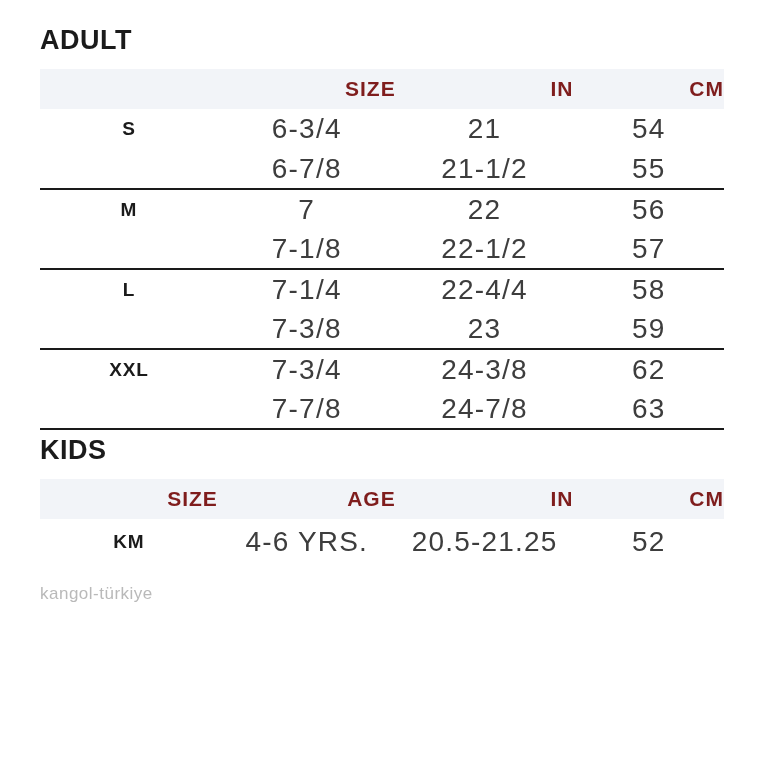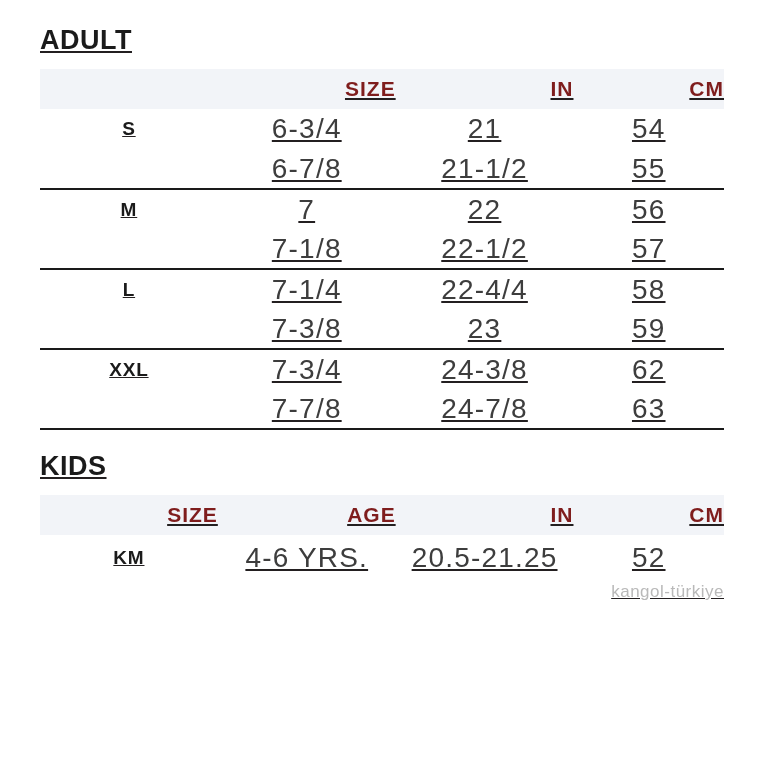--- a/index.html
+++ b/index.html
@@ -7,31 +7,30 @@
   body {
     font-family: "Liberation Sans", sans-serif;
     color: #231f20;
     width: 776px;
   }
   .page {
     width: 764px;
     height: 776px;
     padding: 26px 40px 0 40px;
     overflow: hidden;
-    text-decoration: underline;
   }
   .section-title {
     font-size: 27px;
     font-weight: 800;
     letter-spacing: 0.5px;
     margin: 0 0 15px 0;
     line-height: 28px;
     color: #1b1b1b;
   }
-  .kids-title { margin-top: 22px; }
+  .kids-title { margin-top: 6px; }
   table {
     width: 100%;
     border-collapse: collapse;
     table-layout: fixed;
   }
   col.c1 { width: 26%; }
   col.c2 { width: 26%; }
   col.c3 { width: 26%; }
   col.c4 { width: 22%; }
   thead tr {
@@ -58,25 +57,25 @@
   }
   td.rowlabel {
     font-weight: bold;
     font-size: 19px;
     color: #1b1b1b;
     letter-spacing: 0.8px;
   }
   tbody.group { border-bottom: 2px solid #1a1a1a; }
   .kids-table td { height: 45px; }
   .footer {
-    text-align: right;
+    text-align: left;
     color: #b9b9b9;
     font-size: 17px;
     letter-spacing: 0.5px;
-    margin-top: 2px;
+    margin-top: 20px;
     font-weight: 300;
   }
 </style>
 </head>
 <body>
 
 <div class="page">
 
   <h1 class="section-title">ADULT</h1>
 

